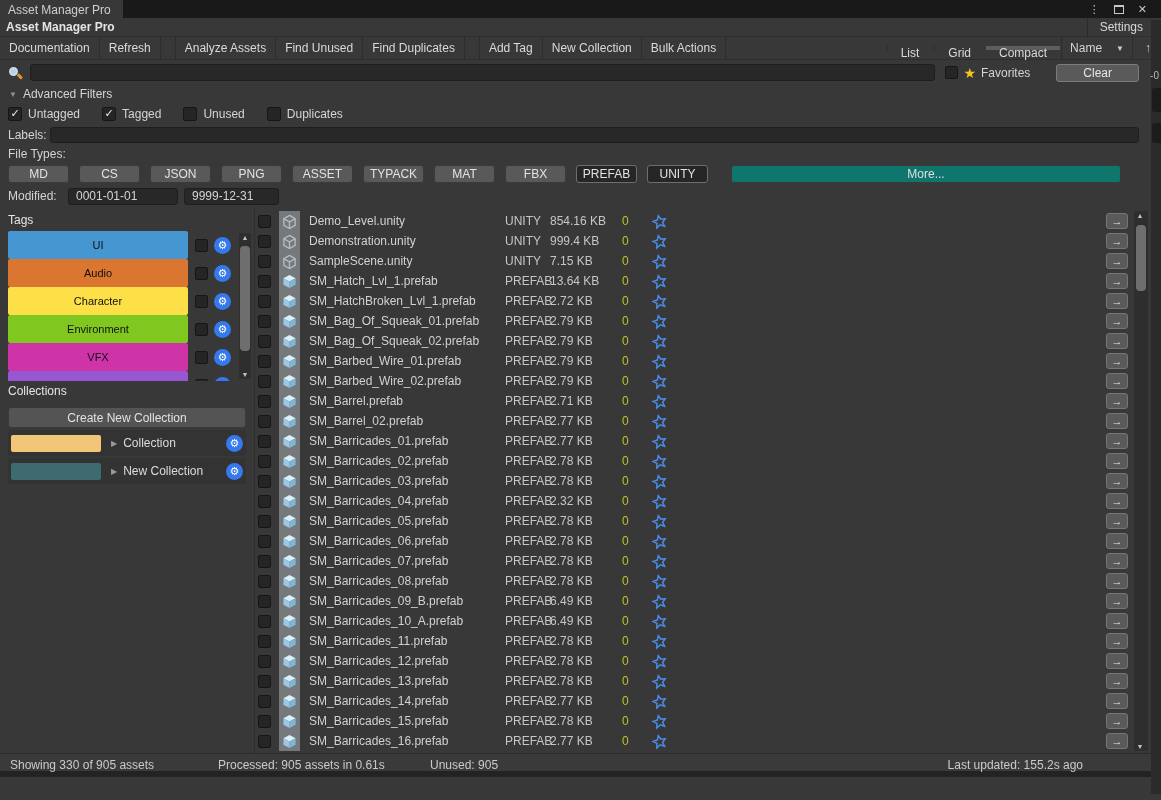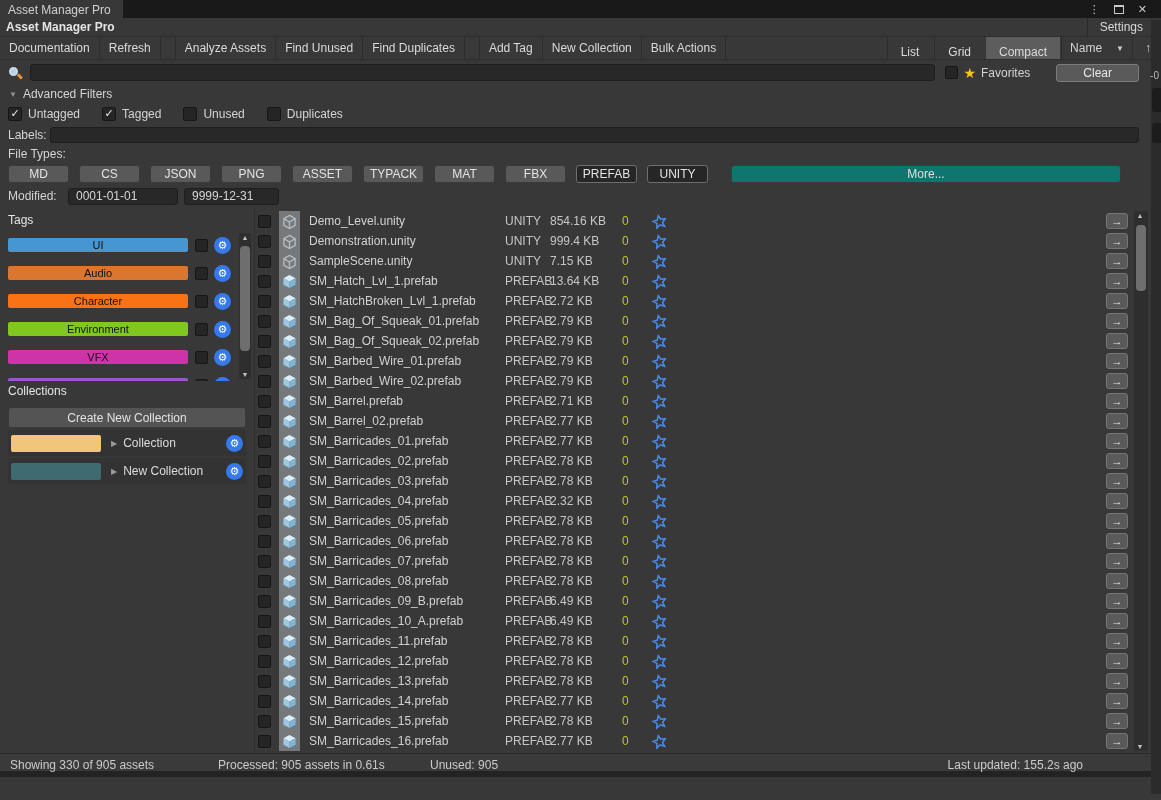--- a/index.html
+++ b/index.html
@@ -20,21 +20,21 @@
   .titlebar { height:19px; display:flex; align-items:center; padding:0 6px; border-bottom:1px solid #2E2E2E; }
   .panel-title { font-weight:bold; color:#E4E4E4; }
   .titlebar .spacer { flex:1; }
   .settings-btn { border-left:1px solid #2A2A2A; padding:0 12px; height:100%; display:flex; align-items:center; color:#D8D8D8; }
 
   
   .toolbar { height:23px; display:flex; align-items:stretch; border-bottom:1px solid #2E2E2E; }
   .tb-btn { display:flex; align-items:center; padding:0 9px; border-right:1px solid #2D2D2D; color:#DADADA; white-space:nowrap; }
   .tb-btn.gap { margin-left:14px; border-left:1px solid #2D2D2D; }
   .toolbar .spacer { flex:1; }
-  .view-btn { display:flex; align-items:flex-end; padding:0 13px; margin:0 1px; border-left:1px solid #2D2D2D; color:#DADADA; }
+  .view-btn { display:flex; align-items:flex-start; padding:0 13px; margin:9px 1px; border-left:1px solid #2D2D2D; color:#DADADA; }
   .view-btn.active { background:#5D5D5D; border-left:none; }
   .sort-zone { display:flex; align-items:center; border-left:1px solid #2D2D2D; padding:0 8px; gap:14px; }
   .sort-caret { font-size:8px; color:#CFCFCF; }
   .sort-asc { border-left:1px solid #2D2D2D; padding:0 10px 0 12px; display:flex; align-items:center; color:#CFCFCF; }
 
   
   .search-row { height:25px; display:flex; align-items:center; padding:0 8px; }
   .search-glyph { position:relative; width:16px; height:16px; margin-right:6px; }
   .search-glyph .lens { position:absolute; left:1px; top:2px; width:9px; height:9px; border:2px solid #C9DCEA; border-radius:50%; background:#B9D2E2; }
   .search-glyph .handle { position:absolute; left:9px; top:10px; width:6px; height:2.5px; background:#E8912E; transform:rotate(45deg); border-radius:1px; }
@@ -80,21 +80,21 @@
   .date-from { width:110px; margin-right:6px; }
   .date-to { width:95px; }
 
   
   .content { display:flex; height:546px; }
 
   .left-panel { width:255px; border-right:1px solid #2F2F2F; padding-top:3px; }
   .side-header { font-weight:normal; color:#e5e5e5; padding:3px 8px 4px; }
   .tag-viewport { position:relative; height:150px; overflow:hidden; padding:2px 0 0 8px; }
   .tag-row { display:flex; align-items:center; height:24px; margin-bottom:4px; }
-  .tag-pill { width:180px; height:14px; border-radius:2px; color:#101010; font-size:11px; display:flex; align-items:center; justify-content:center; }
+  .tag-pill { width:180px; height:28px; border-radius:2px; color:#101010; font-size:11px; display:flex; align-items:center; justify-content:center; }
   .tag-cb { width:13px; height:13px; background:#252525; border:1px solid #161616; border-radius:2px; margin-left:7px; }
   .gear-btn { width:17px; height:17px; border-radius:50%; background:#3579EC; color:#FFFFFF; font-size:11px; display:flex; align-items:center; justify-content:center; margin-left:6px; }
   .vscroll { position:absolute; right:3px; top:2px; bottom:2px; width:12px; background:#2E2E2E; border-radius:2px; }
   .vscroll .up, .vscroll .down { position:absolute; left:0; width:12px; text-align:center; font-size:7px; color:#C2C2C2; }
   .vscroll .up { top:1px; }
   .vscroll .down { bottom:1px; }
   .vscroll .thumb { position:absolute; left:1px; width:10px; background:#6E6E6E; border-radius:4px; }
   .tag-thumb { top:13px; height:105px; }
 
   .collections { padding:0 8px; }
@@ -356,21 +356,21 @@
               <div class="tag-pill" style="background: rgb(219, 118, 48);">
                 <span>Audio</span>
               </div>
               <span class="tag-cb"></span>
               <div class="gear-btn">
                 <span>⚙</span>
               </div>
             </div>
 
             <div class="tag-row">
-              <div class="tag-pill" style="background: #f97316;">
+              <div class="tag-pill" style="background: #fde047;">
                 <span>Character</span>
               </div>
               <span class="tag-cb"></span>
               <div class="gear-btn">
                 <span>⚙</span>
               </div>
             </div>
 
             <div class="tag-row">
               <div class="tag-pill" style="background: rgb(128, 200, 31);">

